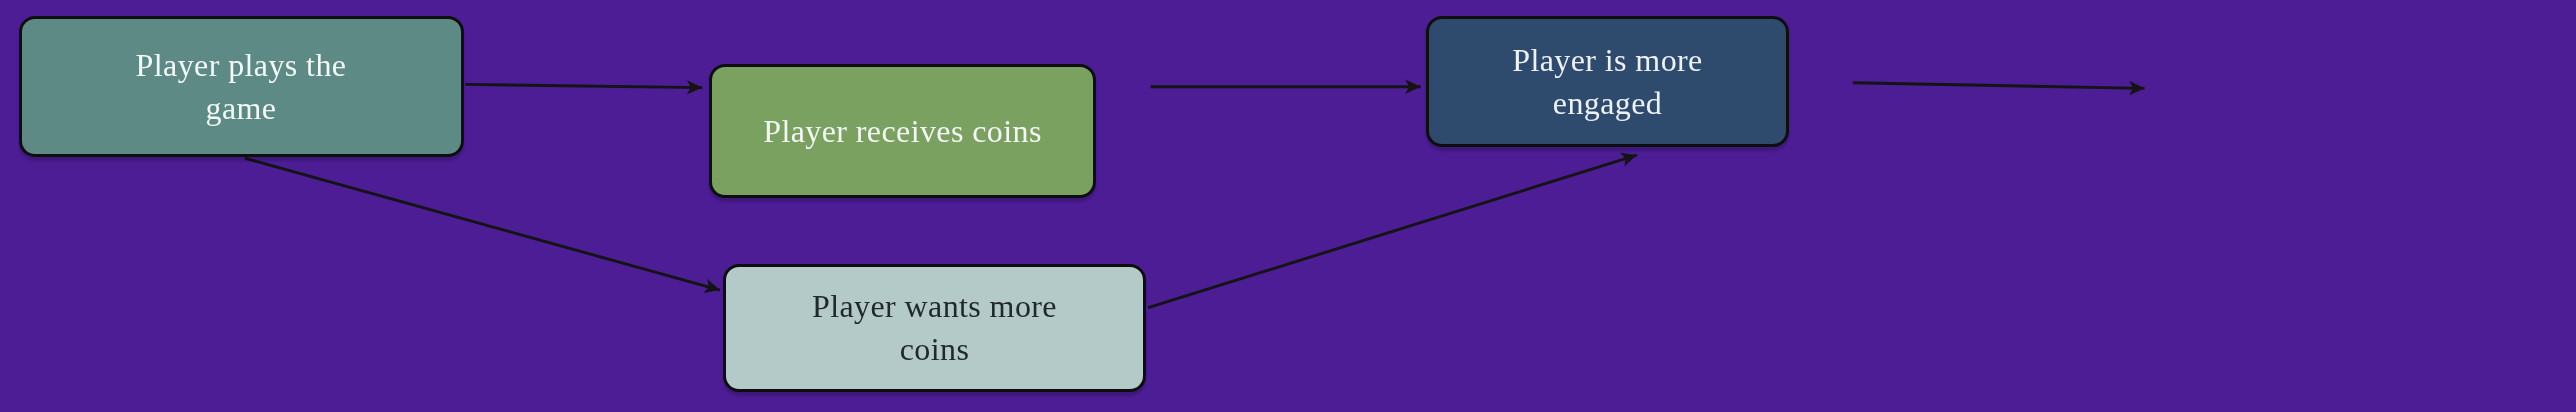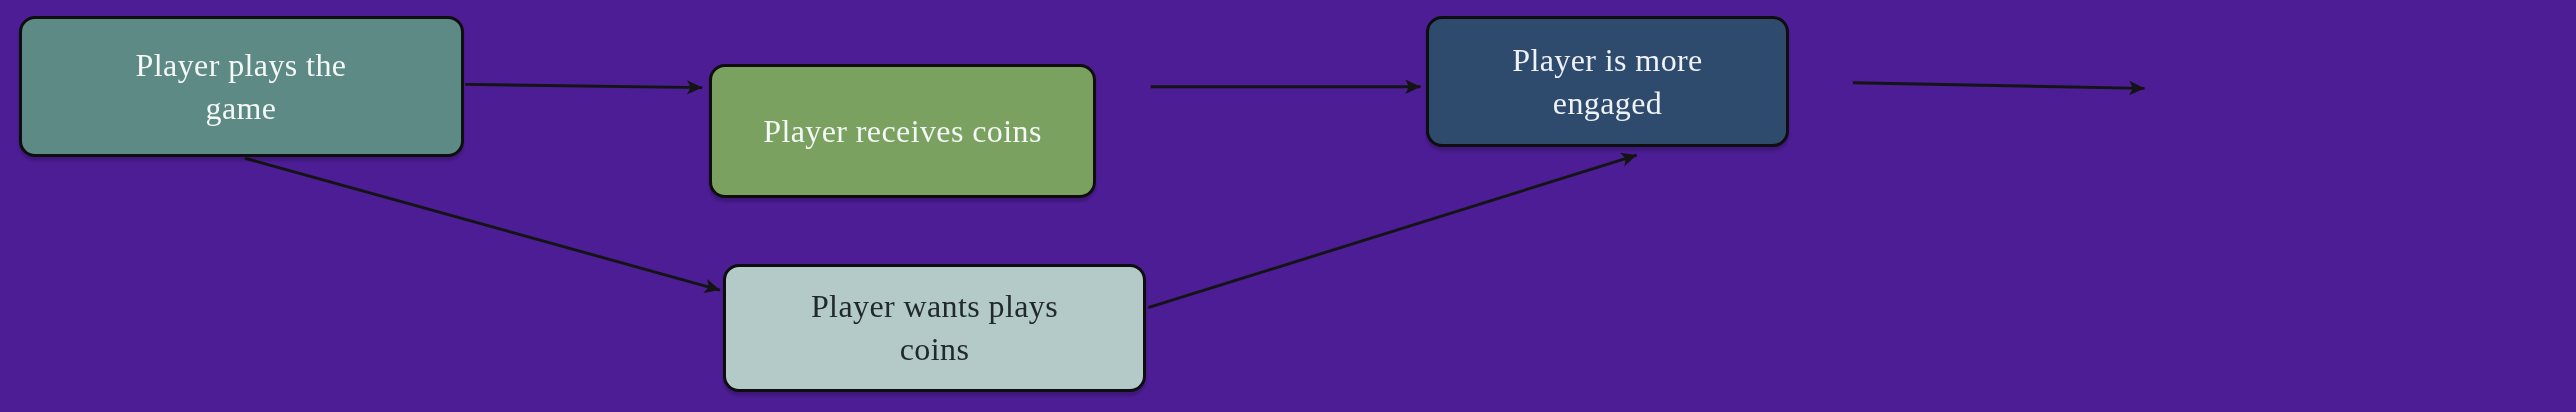--- a/index.html
+++ b/index.html
@@ -89,18 +89,18 @@
     <span class="node-label">Player receives coins</span>
   </div>
 
   <div class="node" style="left: 1426px; top: 16px; width: 363px; height: 131px; background: rgb(46, 74, 109); color: rgb(238, 242, 247);">
     <span class="node-label">Player is more
 engaged</span>
   </div>
 
 
   <div class="node" style="left: 723px; top: 264px; width: 423px; height: 128px; background: rgb(180, 202, 201); color: rgb(32, 42, 42);">
-    <span class="node-label">Player wants plays
+    <span class="node-label">Player wants more
 coins</span>
   </div>
 
 </div>
 
 
 </body></html>

